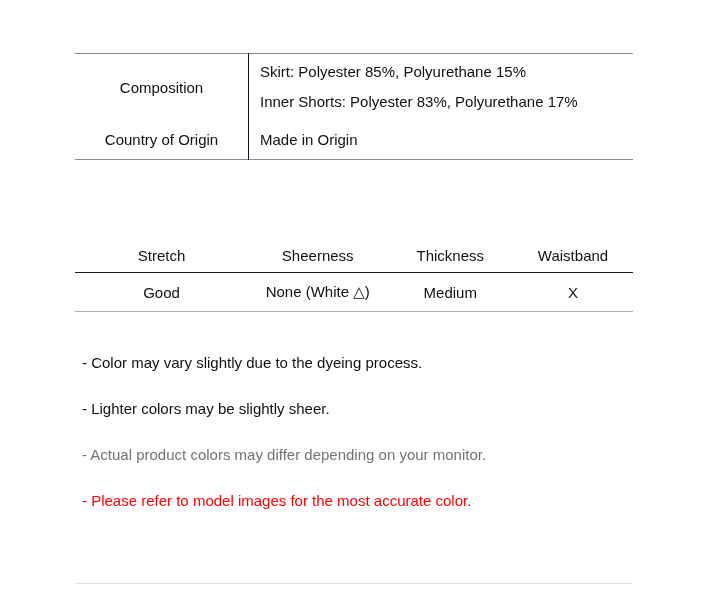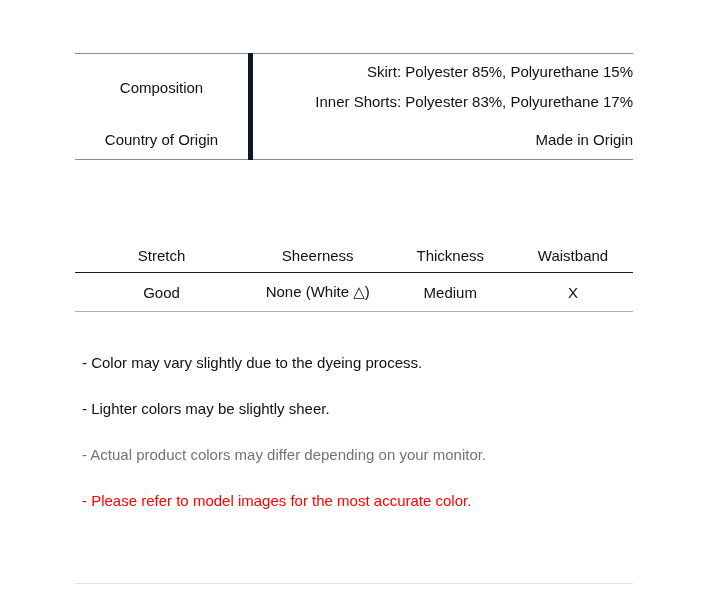--- a/index.html
+++ b/index.html
@@ -19,24 +19,24 @@
     position: absolute;
     left: 75px; top: 53px;
     width: 558px;
     border-collapse: collapse;
     border-top: 1px solid #8c8c8c;
     border-bottom: 1px solid #8c8c8c;
   }
   .info-table td { padding: 0; vertical-align: middle; }
   .info-table td.label {
     width: 173px;
-    border-right: 5px solid #0f172a;
+    border-right: 1px solid #0f172a;
     text-align: center;
   }
-  .info-table td.value { padding-left: 11px; text-align: right; }
+  .info-table td.value { padding-left: 11px; text-align: left; }
   .row-composition { height: 67px; }
   .row-composition .value div { line-height: 30px; }
   .row-origin { height: 39px; }
   .row-washing { height: 38px; }
 
   
   .attr-table {
     position: absolute;
     left: 75px; top: 238px;
     width: 558px;

